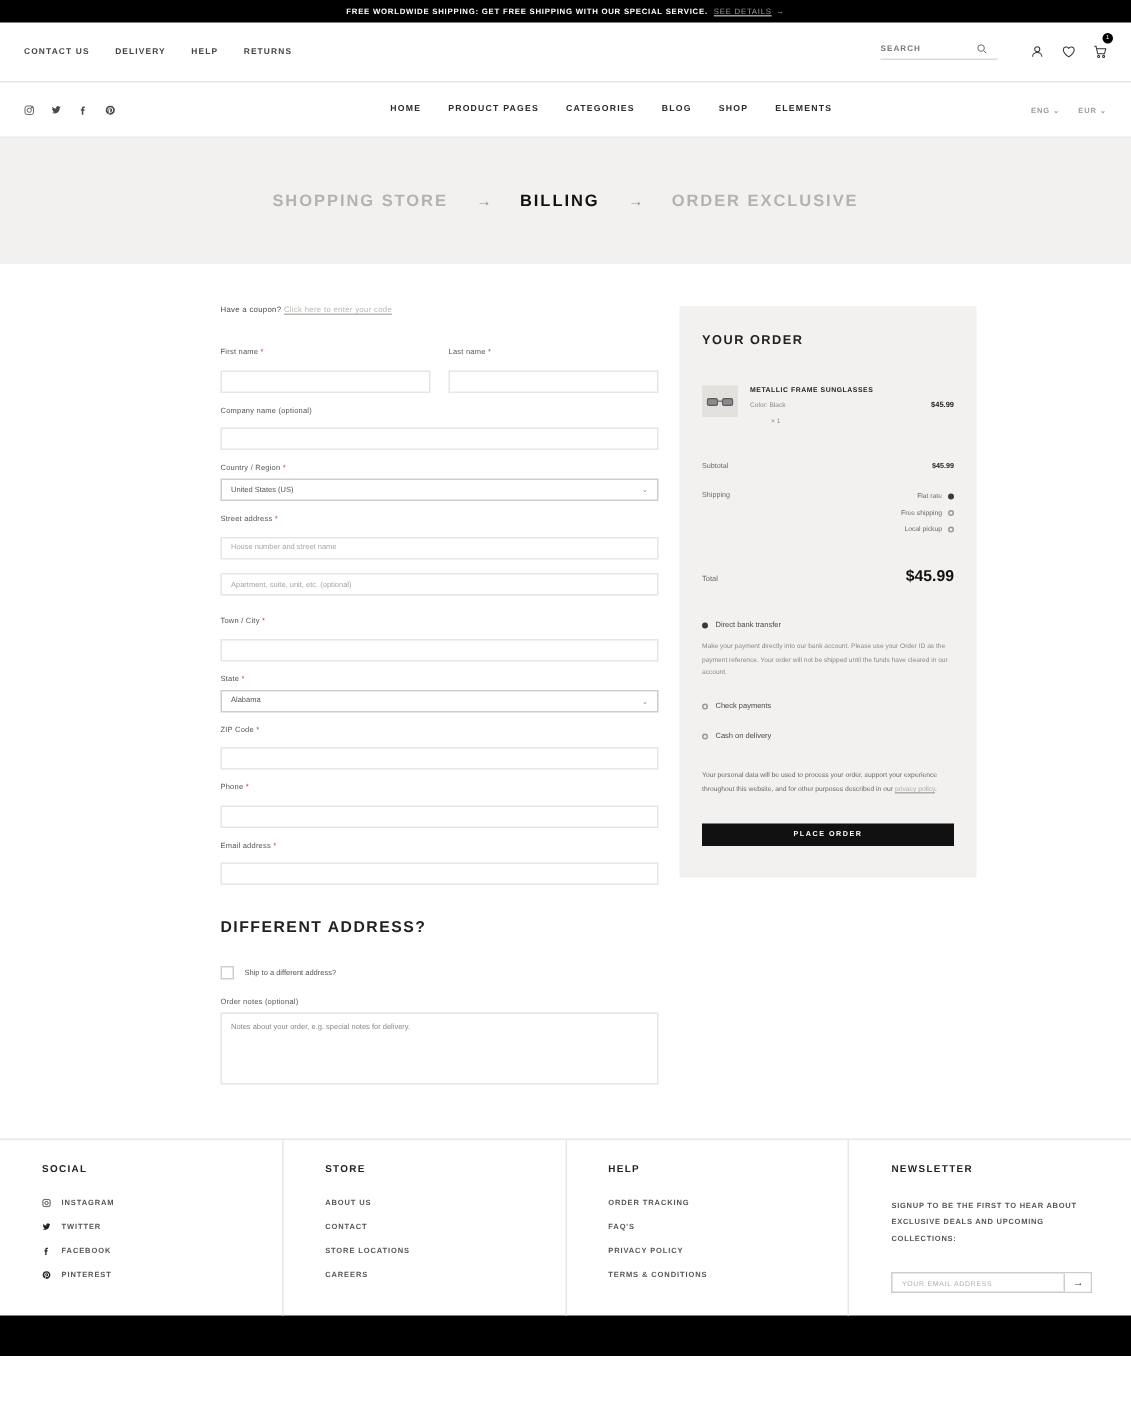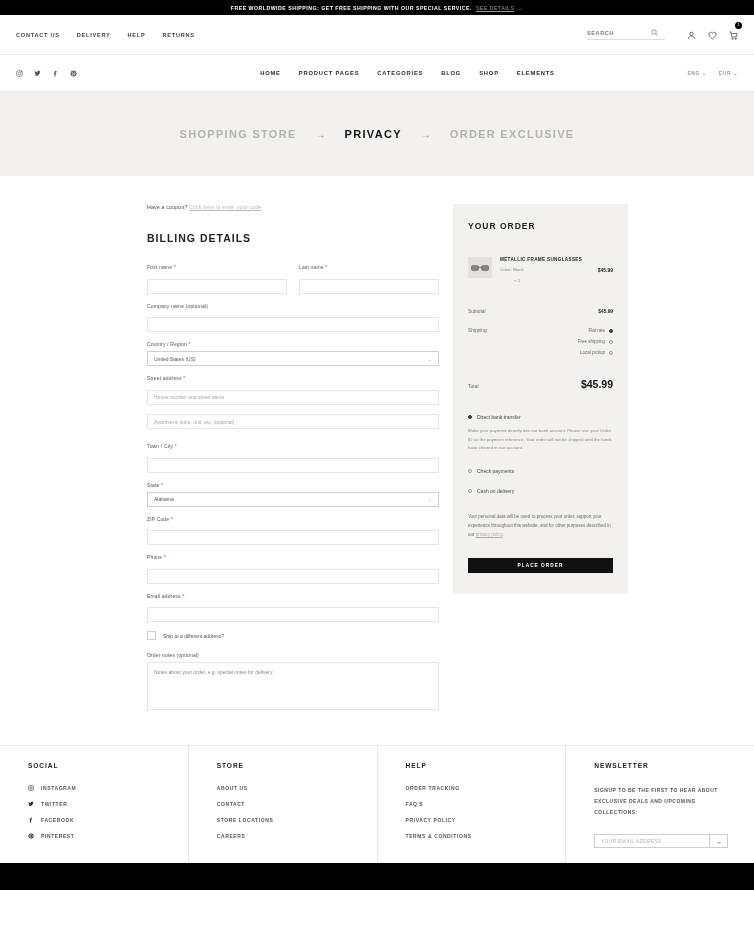--- a/index.html
+++ b/index.html
@@ -130,21 +130,21 @@
   .step.active { color: #111; }
   .step-arrow { color: #8e8c88; font-size: 10px; }
 
   
   .content {
     padding: 28px 0 0 0;
     display: flex;
     background: #fff;
   }
   .left-col { width: 292px; margin-left: 147px; }
-  .right-col { width: 175px; margin-left: 14px; }
+  .right-col { width: 198px; margin-left: 14px; }
 
   .coupon {
     font-size: 5.2px;
     color: #4a4a4a;
     margin-bottom: 22px;
     letter-spacing: .2px;
   }
   .coupon .lnk { color: #b9b7b3; }
 
   h2.sec {
@@ -459,34 +459,33 @@
     <div class="lang-grp">
       <span><span>ENG</span> <span>⌄</span></span>
       <span><span>EUR</span> <span>⌄</span></span>
     </div>
   </div>
 </div>
 
 <div class="steps">
   <span class="step">SHOPPING STORE</span>
   <span class="step-arrow">→</span>
-  <span class="step active">PRIVACY</span>
+  <span class="step active">BILLING</span>
   <span class="step-arrow">→</span>
   <span class="step">ORDER EXCLUSIVE</span>
 </div>
 
 <div class="content">
 
   <div class="left-col">
     <div class="coupon">
       <span>Have a coupon?</span>
       <a class="lnk" href="#">Click here to enter your code</a>
     </div>
 
-    <h2 class="sec">BILLING DETAILS</h2>
 
     <div class="frow">
       <div class="fld">
         <label class="fl"><span>First name</span> <span class="req">*</span></label>
         <input class="inp" type="text" style="">
       </div>
       <div class="fld">
         <label class="fl"><span>Last name</span> <span class="req">*</span></label>
         <input class="inp" type="text" style="">
       </div>
@@ -532,20 +531,21 @@
     <div class="fld">
       <label class="fl"><span>Phone</span> <span class="req">*</span></label>
       <input class="inp" type="text" style="">
     </div>
 
     <div class="fld">
       <label class="fl"><span>Email address</span> <span class="req">*</span></label>
       <input class="inp" type="text" style="">
     </div>
 
+    <h2 class="sec" style="margin-top:22px">DIFFERENT ADDRESS?</h2>
 
     <div class="chk-row">
       <span class="chk-box"></span>
       <span>Ship to a different address?</span>
     </div>
 
     <div class="fld">
       <label class="fl">Order notes (optional)</label>
       <textarea class="notes" placeholder="Notes about your order, e.g. special notes for delivery." style=""></textarea>
     </div>

